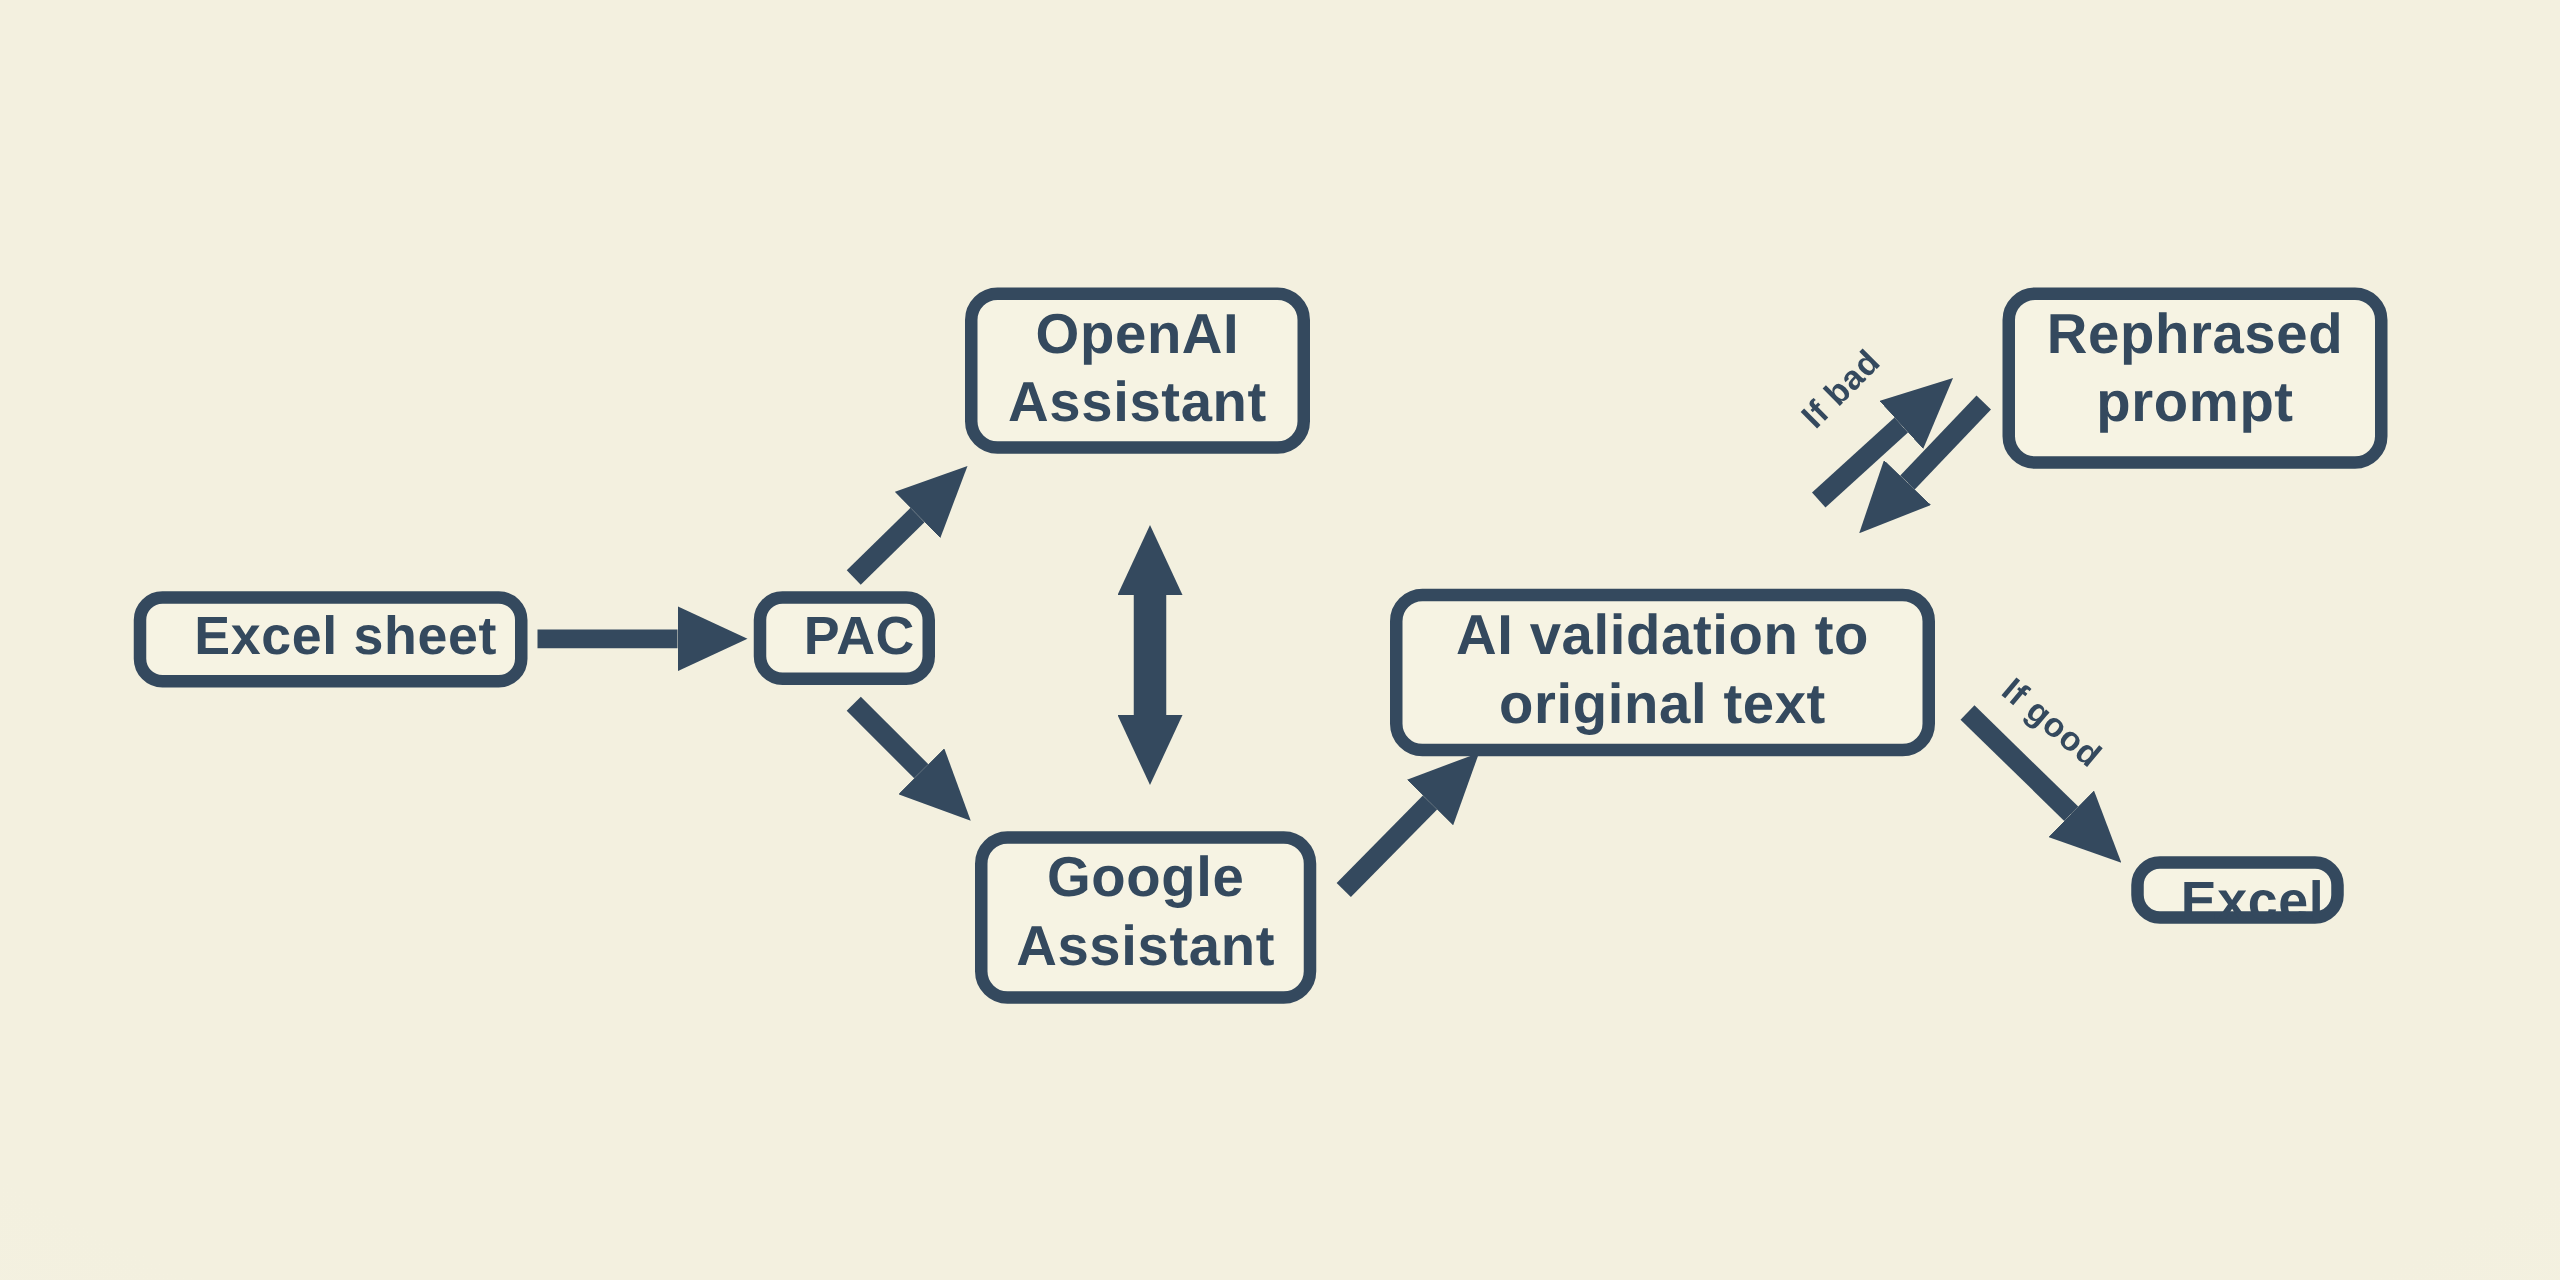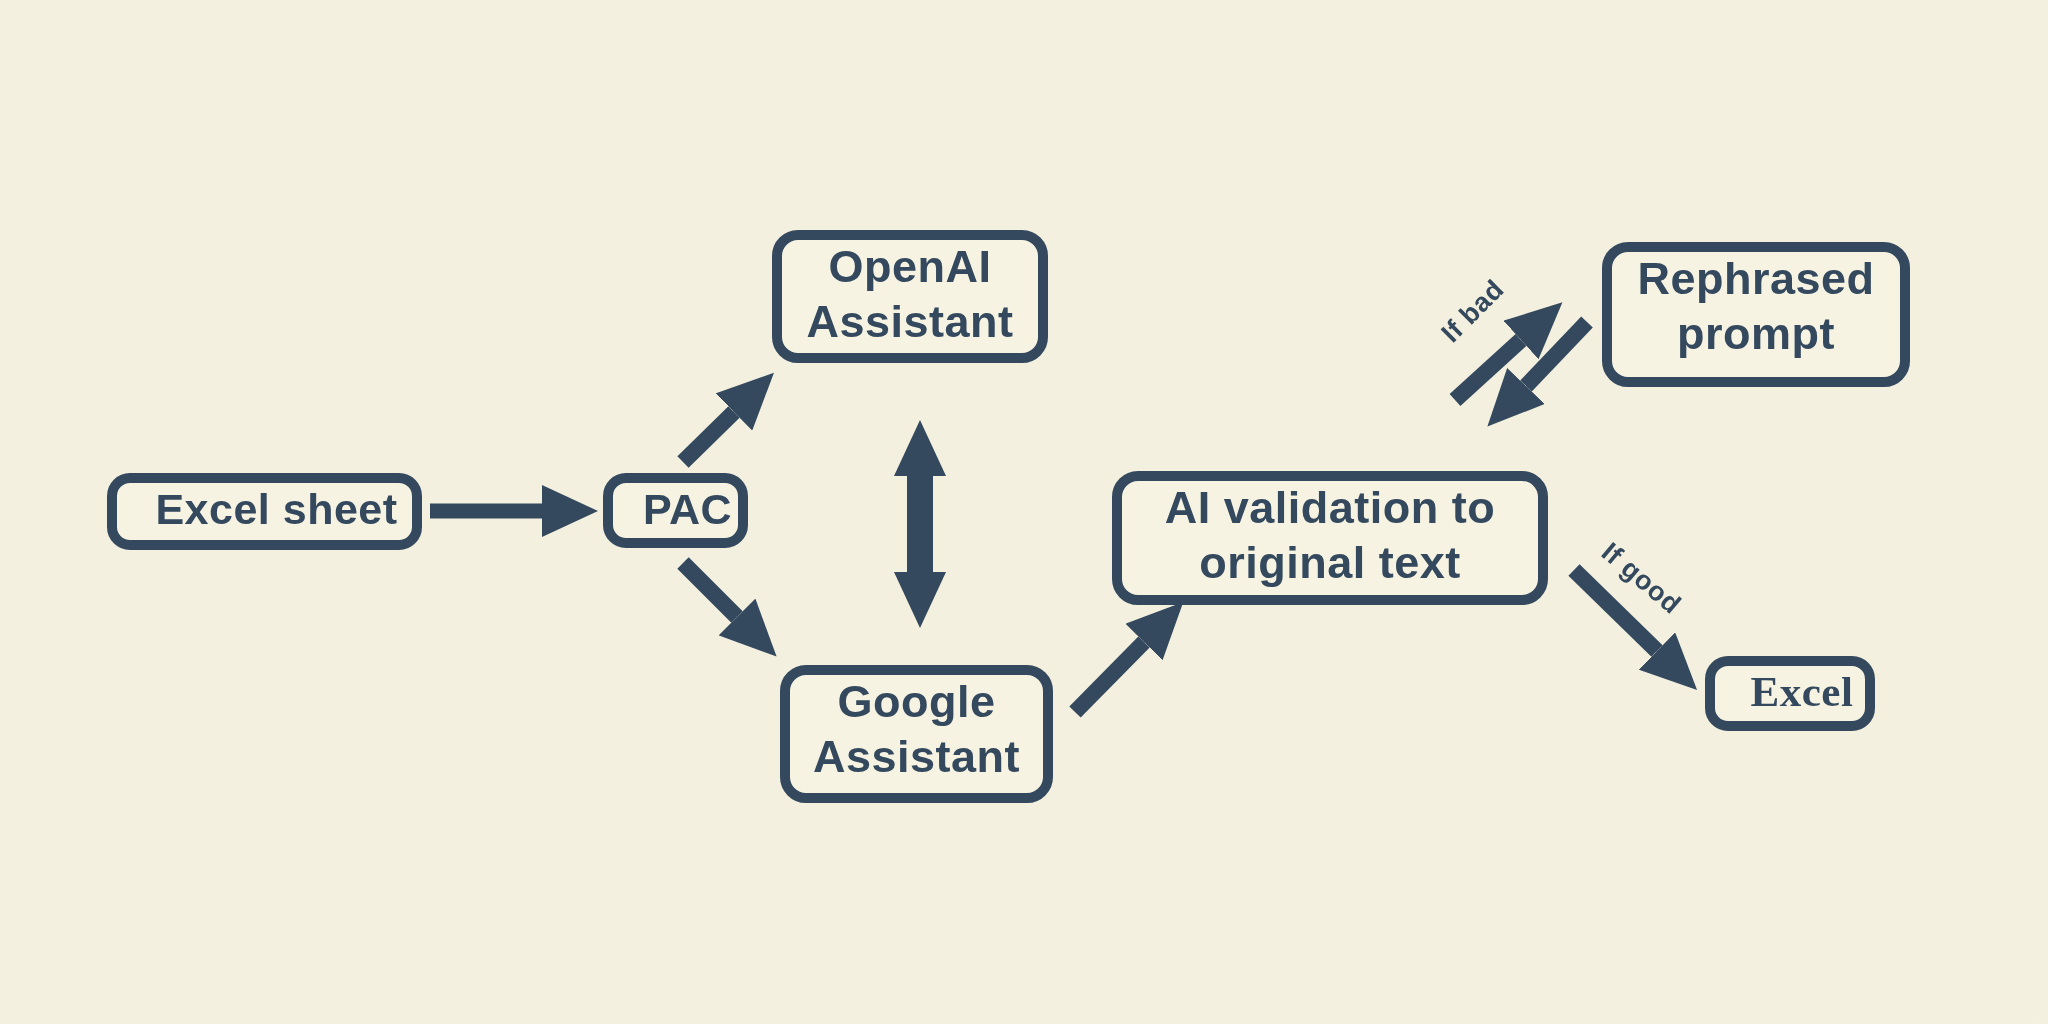--- a/index.html
+++ b/index.html
@@ -111,25 +111,25 @@
   </div>
 
   <div class="node" style="left:780px; top:665px; width:273px; height:138px;">
     <span>Google Assistant</span>
   </div>
 
   <div class="node" style="left:1112px; top:443px; width:436px; height:134px;margin-top:28px;">
     <span>AI validation to original text</span>
   </div>
 
-  <div class="node" style="left:1602px; top:242px; width:308px; height:145px;">
+  <div class="node" style="left:1602px; top:230px; width:308px; height:145px;">
     <span>Rephrased prompt</span>
   </div>
 
-  <div class="node small" style="left:1705px; top:656px; width:170px; height:75px;font-family:Liberation Serif, serif;">
+  <div class="node small" style="left:1705px; top:685px; width:170px; height:54px;">
     <span>Excel</span>
   </div>
 
   <div class="edge-label" style="left:1413px; top:296px; width:120px; transform:rotate(-45deg);">If bad</div>
 
   <div class="edge-label" style="left:1576px; top:563px; width:130px; transform:rotate(40deg);">If good</div>
 
 </div>
 
 </body></html>

